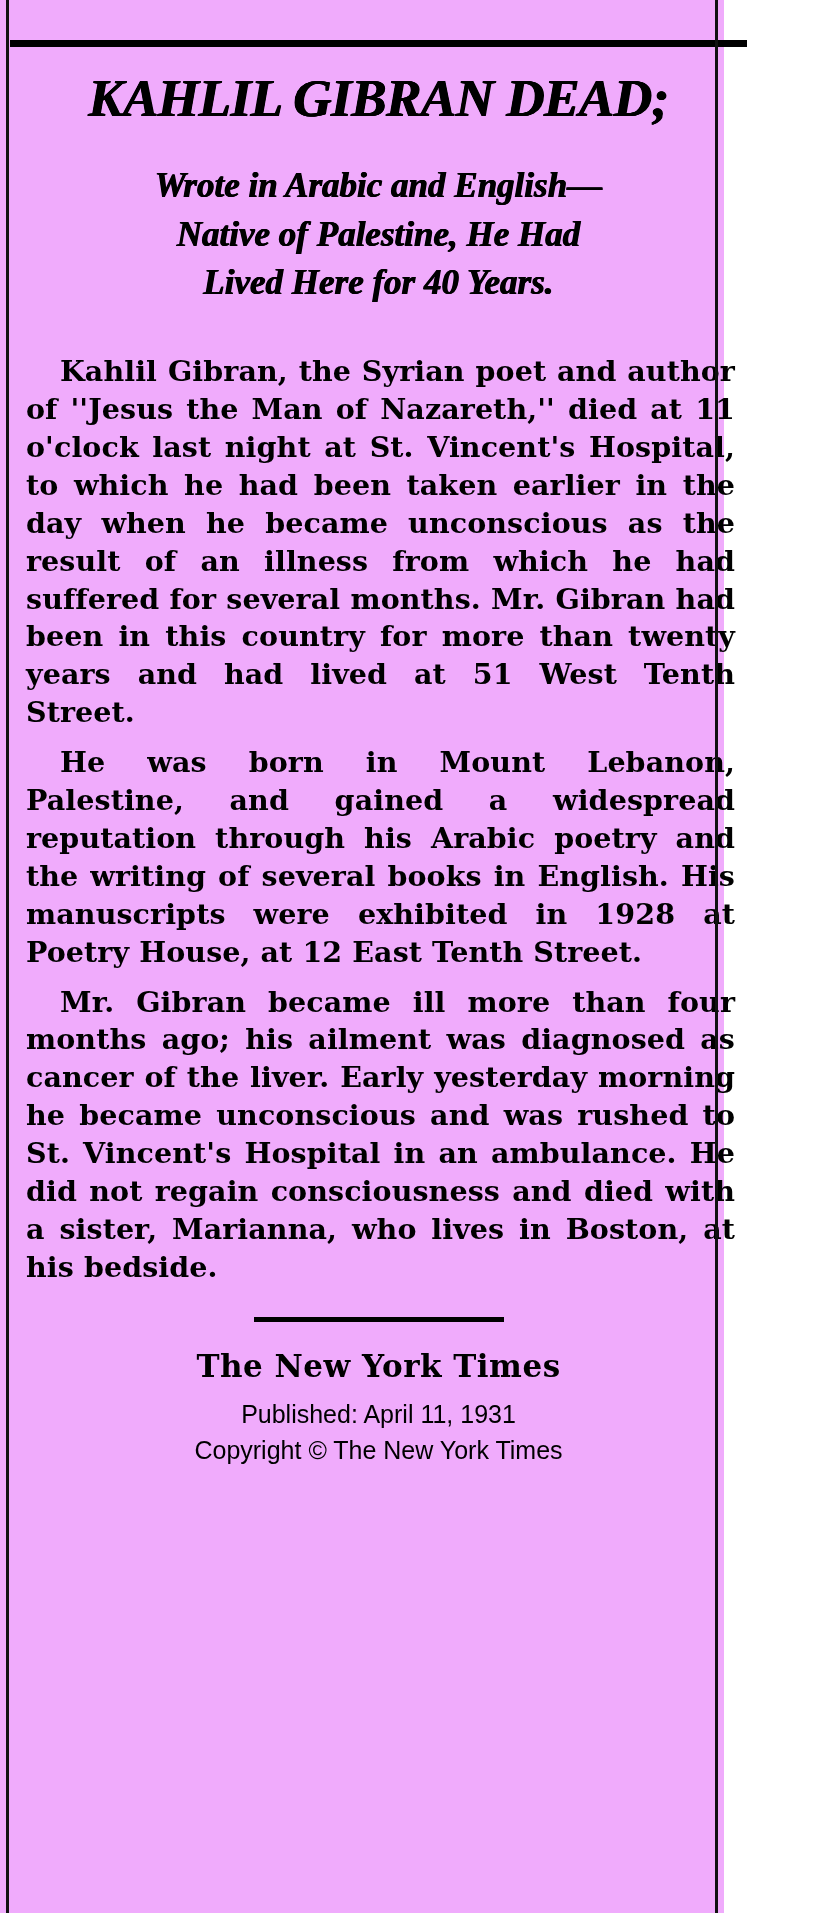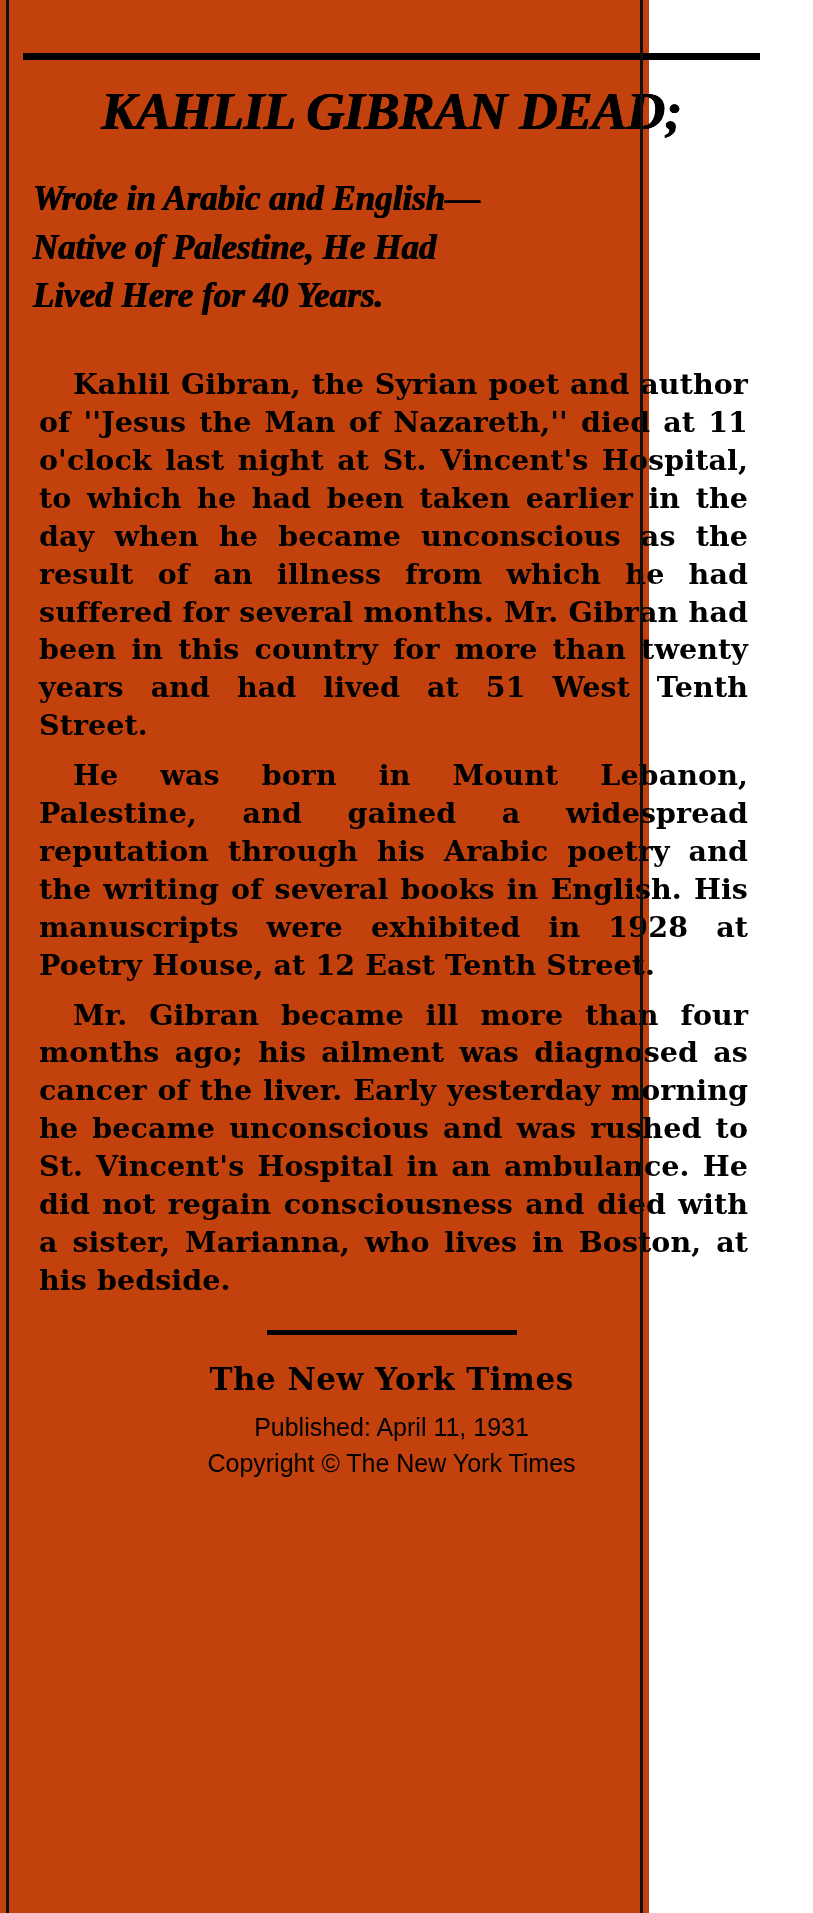--- a/index.html
+++ b/index.html
@@ -10,25 +10,25 @@
   body {
     width: 813px;
     min-height: 1913px;
     font-family: "Liberation Serif", serif;
     color: #000;
     -webkit-font-smoothing: none;
   }
 
   .page {
     position: relative;
-    width: 649px;
+    width: 724px;
     min-height: 1913px;
     box-sizing: border-box;
-    padding: 13px;
-    background: #c2410c;
+    padding: 0;
+    background: #f0abfc;
   }
 
   
   .page::before,
   .page::after {
     content: "";
     position: absolute;
     top: 0;
     bottom: 0;
     width: 3px;
@@ -58,21 +58,21 @@
     font-size: 53px;
     line-height: 1.12;
     letter-spacing: -0.5px;
     margin: 0 8px 34px 8px;
     text-shadow: 0.6px 0 0 #000, -0.6px 0 0 #000, 0 0.4px 0 #000;
   }
   .headline .l1 { display: block; }
   .headline .l2 { display: block; }
 
   .subhead {
-    text-align: left;
+    text-align: center;
     font-family: "Liberation Serif", serif;
     font-weight: bold;
     font-style: italic;
     font-size: 35px;
     line-height: 1.38;
     margin: 0 20px 46px 20px;
     text-shadow: 0.5px 0 0 #000, -0.5px 0 0 #000;
   }
   .subhead span { display: block; }
 

